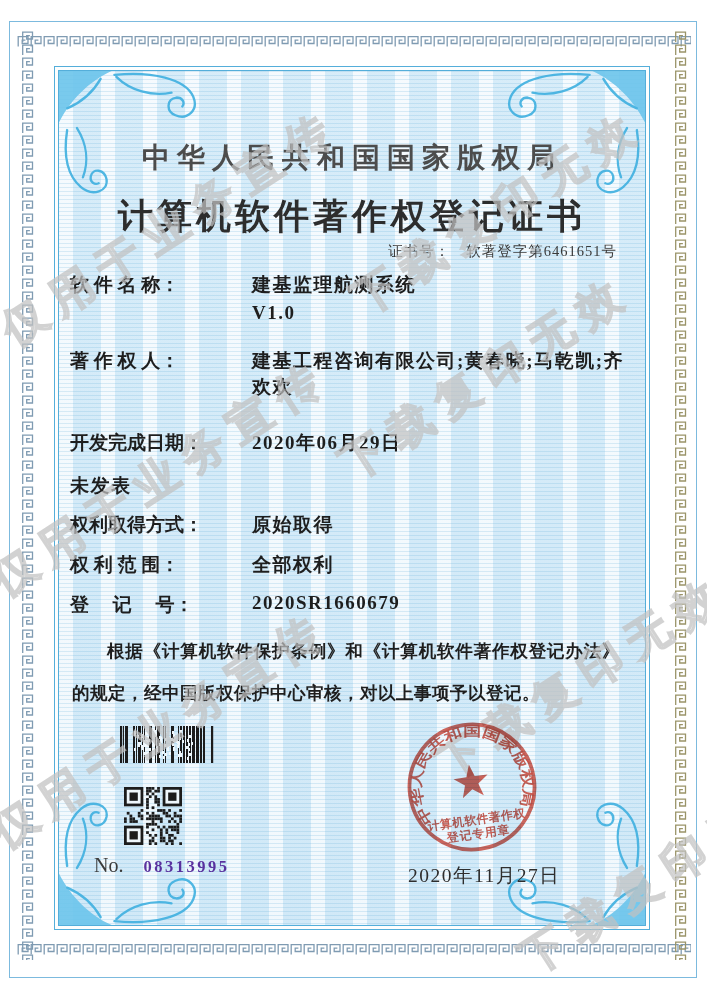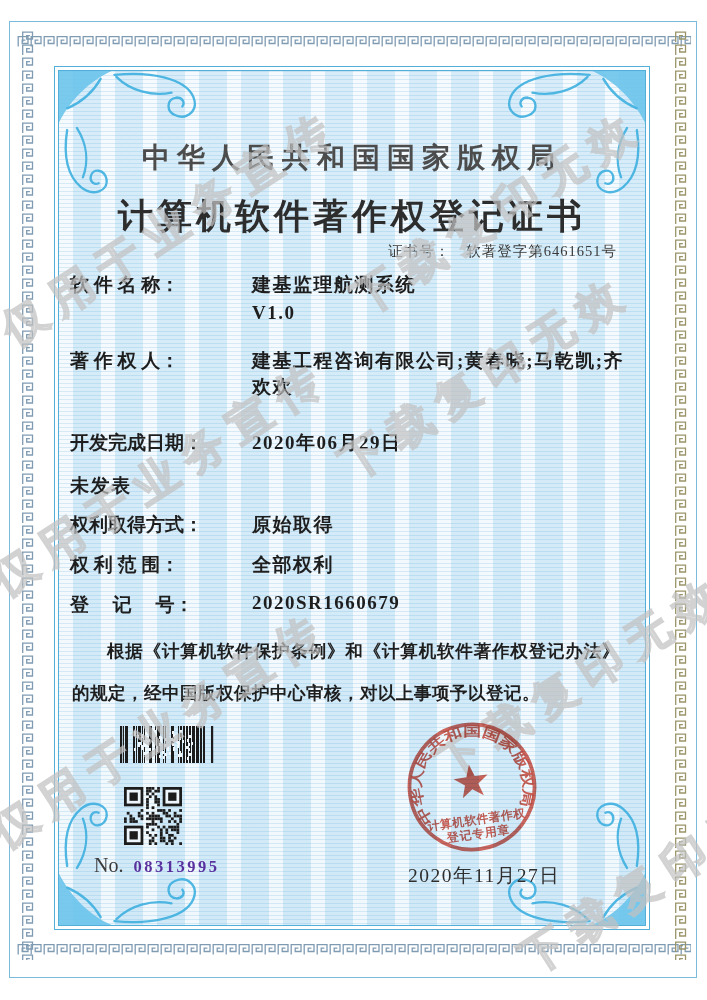--- a/index.html
+++ b/index.html
@@ -53,21 +53,21 @@
   .r1{top:272px;} .r2{top:348px;} .r3{top:430px;} .r4{top:473px;}
   .r5{top:512px;} .r6{top:552px;} .r7{top:592px;}
   .v2{margin-top:4px;}
   .statement{position:absolute;left:72px;top:630px;width:548px;font-size:17.5px;
              font-weight:600;color:#1e1e1e;line-height:42px;text-indent:2em;
              text-align:justify;letter-spacing:.5px;}
   
   .barcode{position:absolute;left:120px;top:726px;}
   .qrcode{position:absolute;left:124px;top:787px;}
   .serial{position:absolute;left:94px;top:854px;font-size:20px;color:#3c3c3c;
-          display:flex;align-items:baseline;gap:10px;}
+          display:flex;align-items:baseline;gap:20px;}
   .serial .num{font-size:16.5px;color:#4c1d95;letter-spacing:2.5px;font-weight:600;opacity:.9;}
   .seal{position:absolute;left:401px;top:716px;width:142px;height:142px;z-index:6;
         transform:rotate(-8deg);opacity:.93;mix-blend-mode:multiply;}
   .issue-date{position:absolute;left:408px;top:862px;font-size:19.5px;color:#2e2e2e;
               letter-spacing:1.5px;font-weight:400;z-index:4;}
 </style>
 </head>
 <body>
 
 <div id="page">

